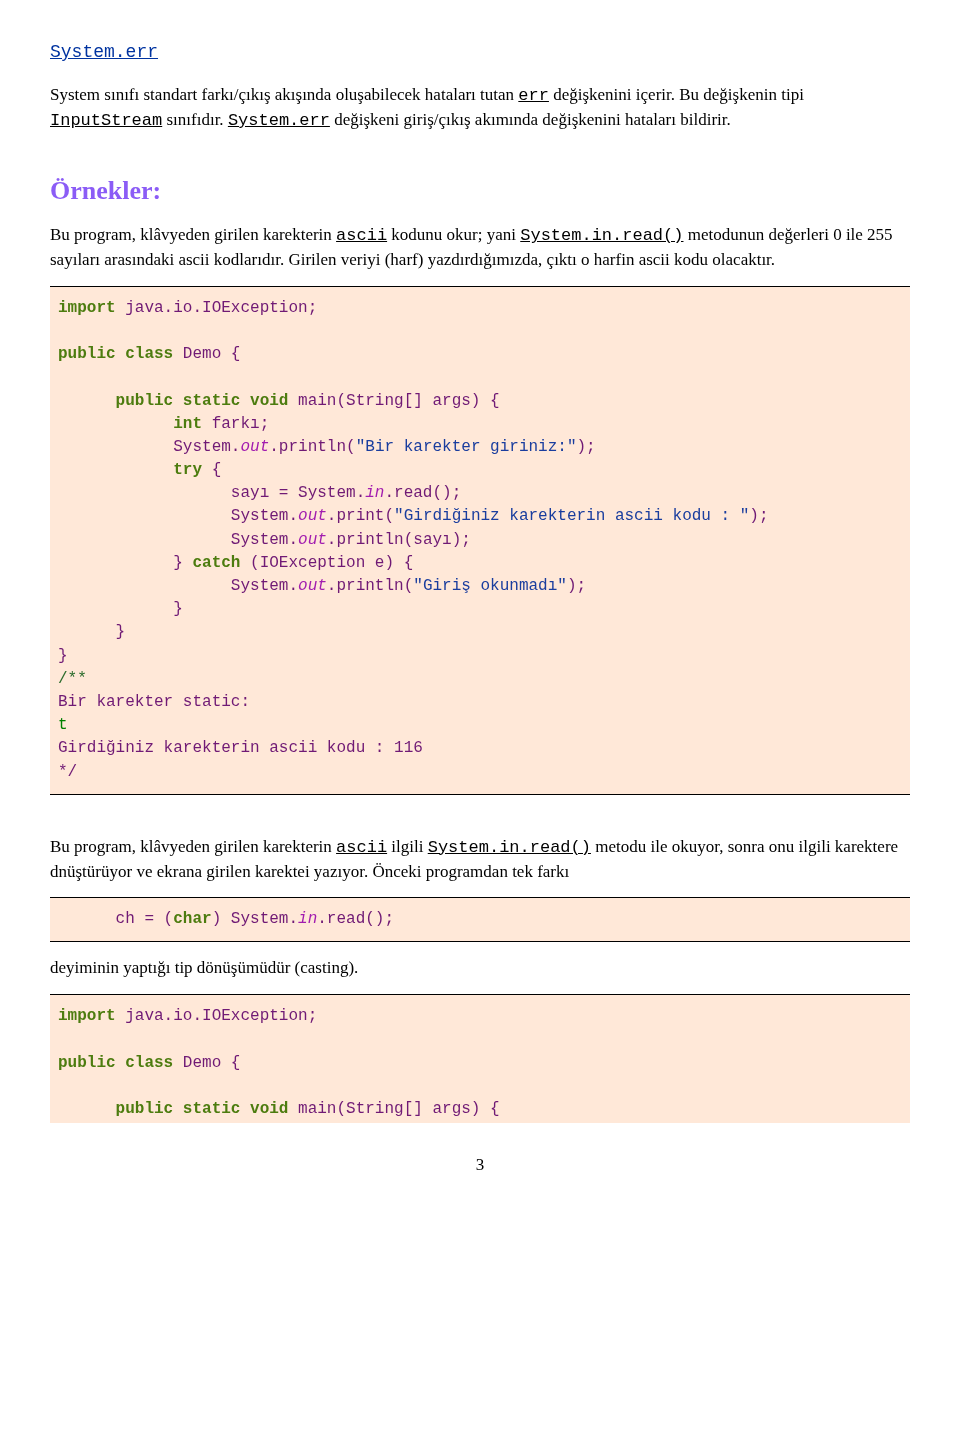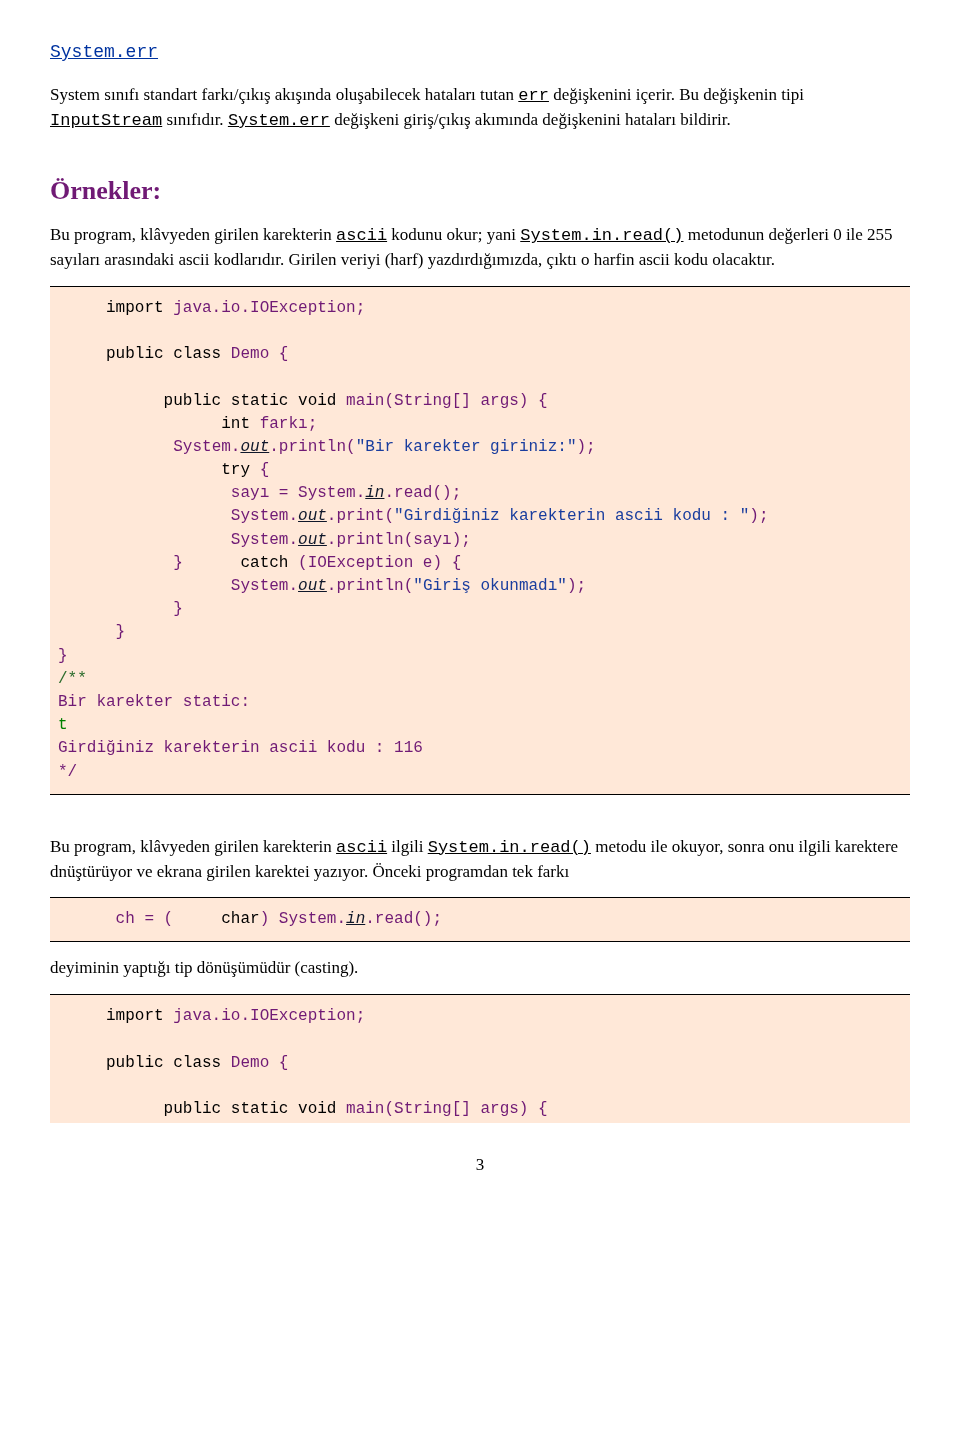--- a/index.html
+++ b/index.html
@@ -15,43 +15,43 @@
   }
   .mono {
     font-family: "Courier New", Courier, monospace;
     text-decoration: underline;
   }
   .blue {
     color: #0033a0;
   }
   h2.examples {
     font-size: 26px;
-    color: #701a75;
+    color: #8b5cf6;
     margin-top: 40px;
     margin-bottom: 14px;
     font-weight: bold;
   }
   p {
     margin: 10px 0;
   }
   .codebox {
     background: #ffe8d8;
     border-top: 1px solid #000;
     border-bottom: 1px solid #000;
     padding: 10px 8px;
     font-family: "Courier New", Courier, monospace;
     font-size: 16px;
     white-space: pre;
     margin: 14px 0;
     line-height: 1.45;
     overflow: hidden;
   }
-  .codebox .kw { color: #000000; font-weight: normal; margin-left: 48px; }
+  .codebox .kw { color: #4d7c0f; font-weight: bold; }
   .codebox .str { color: #1a3d9e; }
-  .codebox .field { color: #0f172a; font-style: italic; text-decoration: underline; }
+  .codebox .field { color: #a21caf; font-style: italic; }
   .codebox .comment { color: #2b6b2b; }
   .codebox .input { color: #008000; }
   .codebox .plain { color: #701a75; }
   .page-num {
     text-align: center;
     margin-top: 30px;
   }
 </style>
 </head>
 <body>

